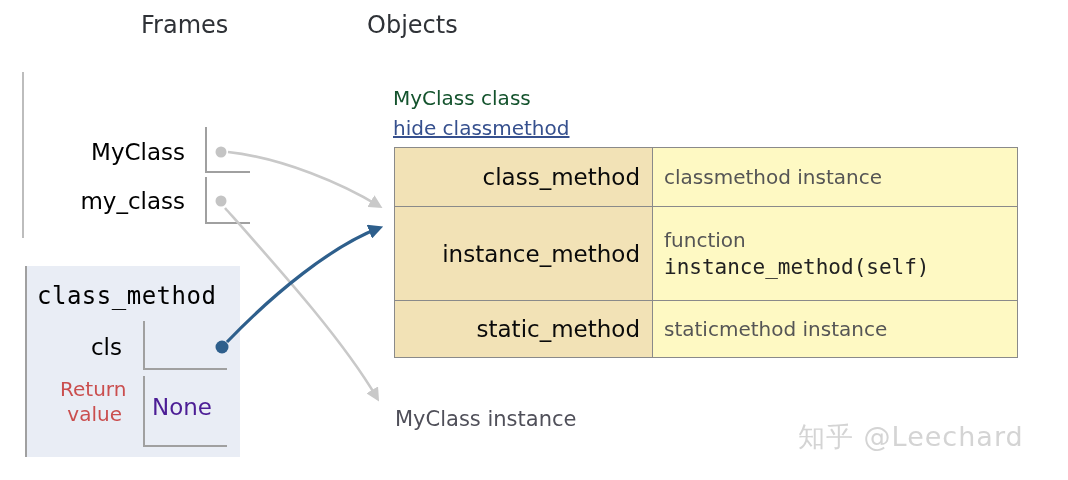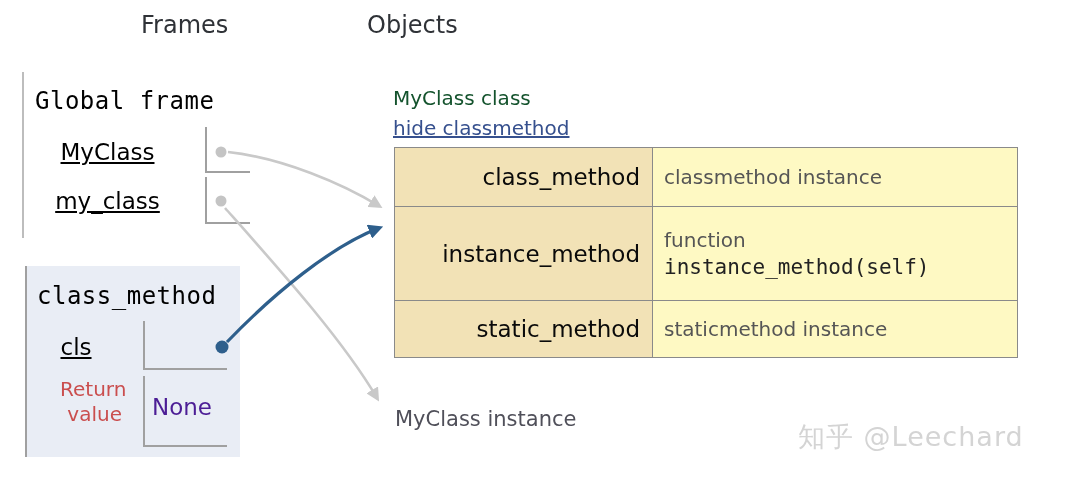--- a/index.html
+++ b/index.html
@@ -24,23 +24,22 @@
   .frame-title-mono {
     font-family: "DejaVu Sans Mono", "Liberation Mono", monospace;
     font-size: 24px;
     letter-spacing: 0.5px;
     color: #000000;
     white-space: nowrap;
   }
   .var-label {
     font-size: 23px;
     color: #000000;
-    text-align: center;
-    white-space: nowrap;
-    text-decoration: underline;
+    text-align: right;
+    white-space: nowrap;
   }
   .val-box {
     border-left: 2px solid #a0a0a0;
     border-bottom: 2px solid #a0a0a0;
   }
   .global-frame-line {
     width: 2px;
     background: #bdbdbd;
   }
   .fn-frame {
@@ -131,21 +130,20 @@
 </style>
 </head>
 <body>
 
 <div id="canvas">
 
   <div class="abs col-header" style="left:141px; top:11px;">Frames</div>
   <div class="abs col-header" style="left:367px; top:11px;">Objects</div>
 
   <div class="abs global-frame-line" style="left:22px; top:72px; height:166px;"></div>
-  <div class="abs frame-title-mono" style="left:35px; top:87px;">Global frame</div>
 
   <div class="abs var-label" style="left:30px; top:139px; width:155px;">MyClass</div>
   <div class="abs val-box" style="left:205px; top:127px; width:45px; height:46px;"></div>
 
   <div class="abs var-label" style="left:30px; top:188px; width:155px;">my_class</div>
   <div class="abs val-box" style="left:205px; top:177px; width:45px; height:47px;"></div>
 
   <div class="abs fn-frame" style="left:25px; top:266px; width:215px; height:191px;"></div>
   <div class="abs frame-title-mono" style="left:37px; top:282px;">class_method</div>
 

